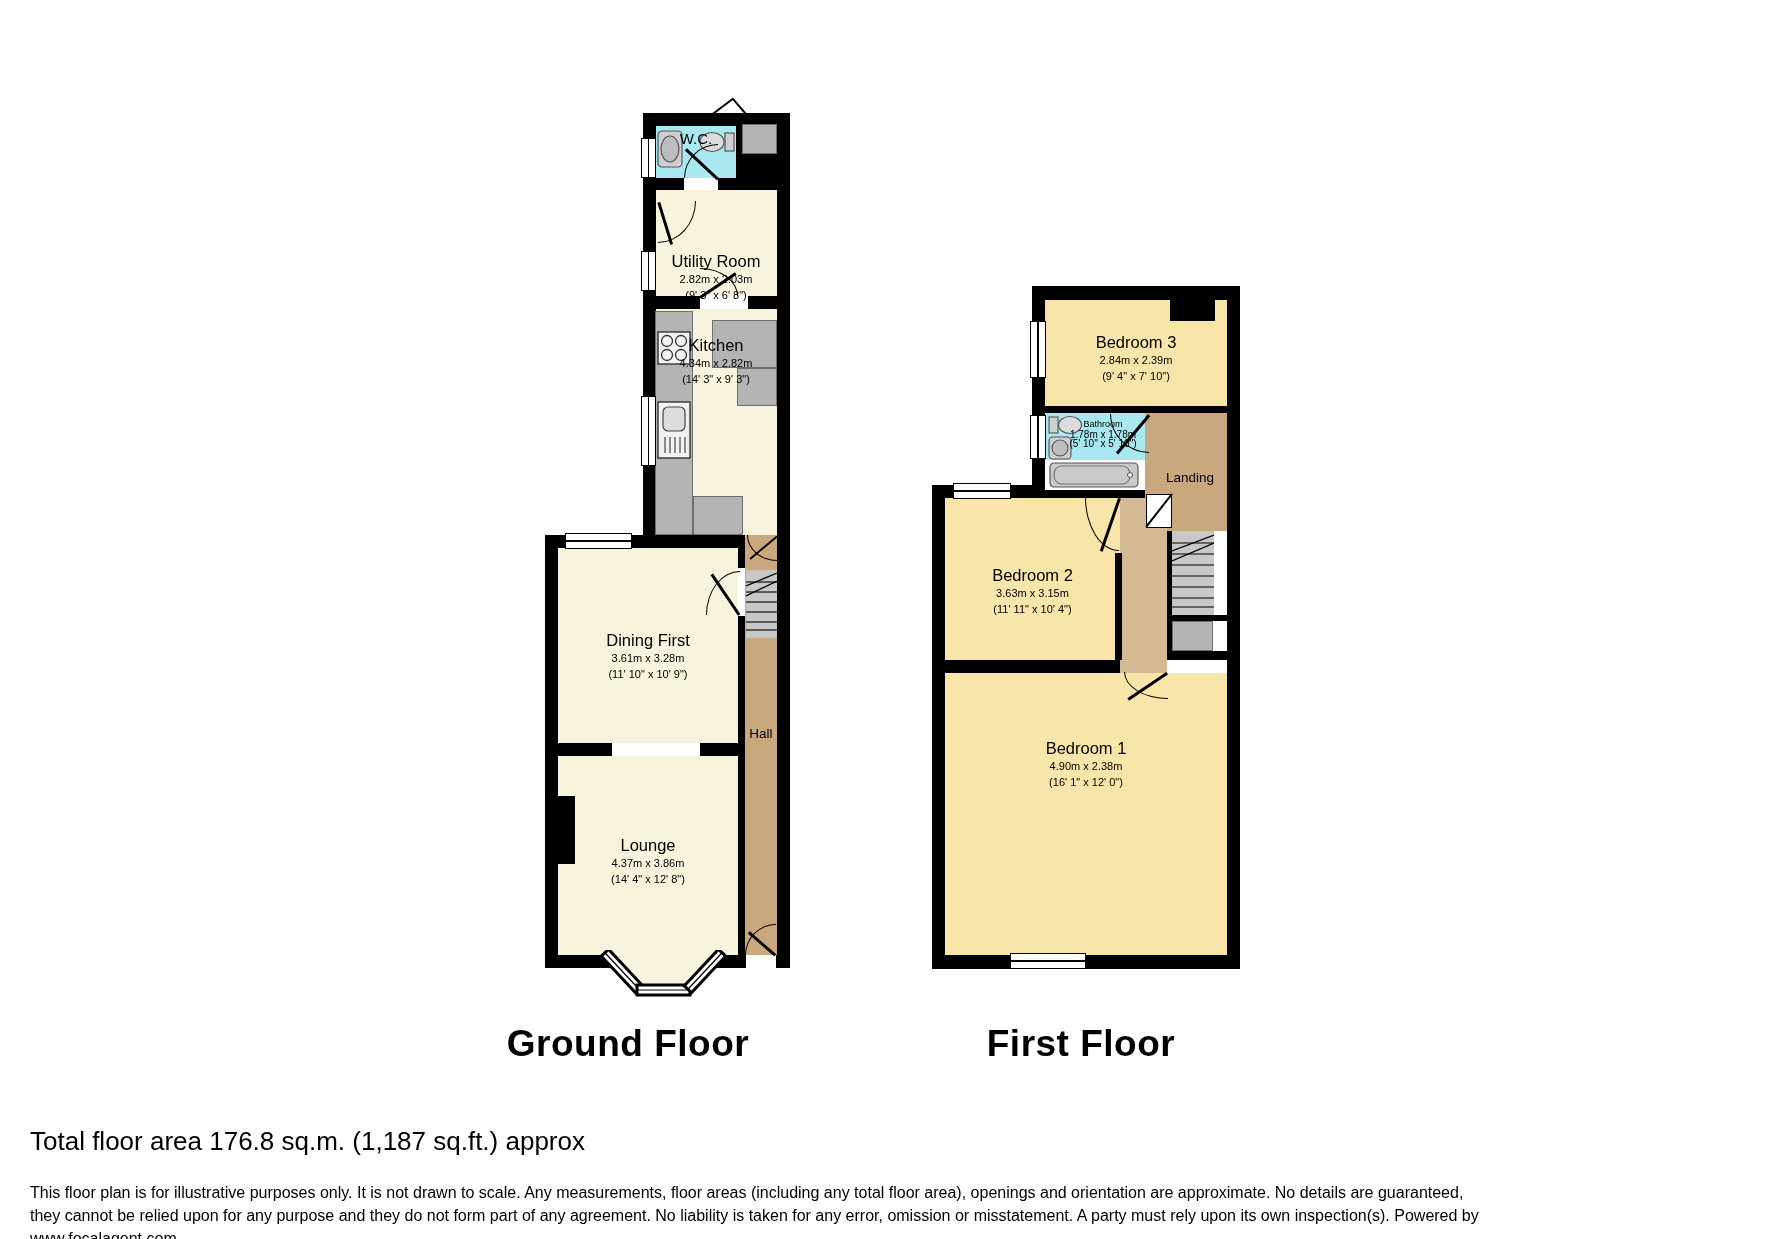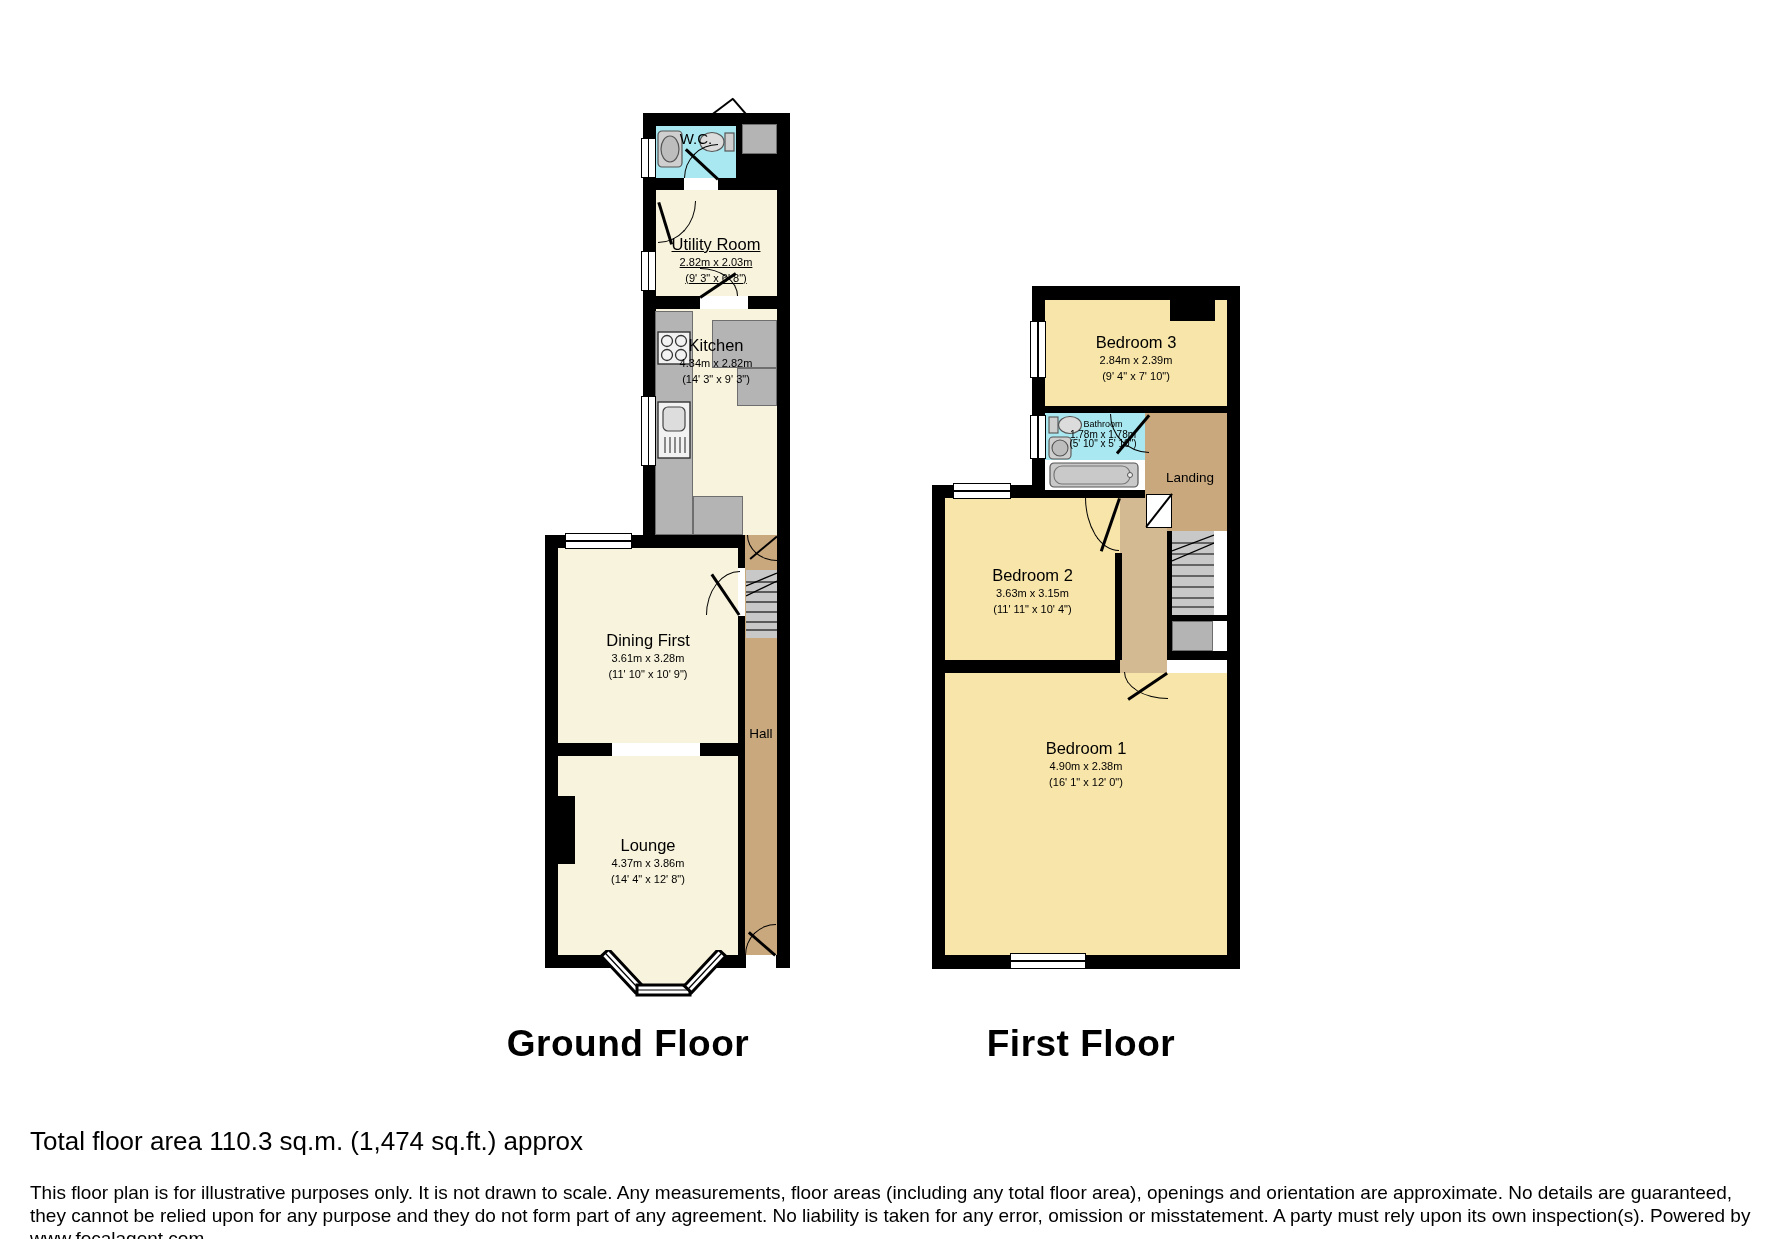--- a/index.html
+++ b/index.html
@@ -27,21 +27,21 @@
   .room-label{position:absolute;text-align:center;line-height:1.15;}
   .rname{font-size:16.5px;line-height:21px;}
   .rdim{font-size:11px;line-height:15.5px;}
   .small-label{position:absolute;text-align:center;font-size:13.5px;}
   .wc-label{position:absolute;text-align:center;font-size:15px;}
   .bath-label{position:absolute;text-align:center;}
   .bath-label .bname{font-size:9px;line-height:11px;}
   .bath-label .bdim{font-size:10px;line-height:9px;}
   .floor-label{position:absolute;text-align:center;font-size:37px;font-weight:bold;letter-spacing:.5px;}
   .footer-title{position:absolute;font-size:26px;}
-  .disclaimer{position:absolute;font-size:19px;line-height:23px;white-space:nowrap;}
+  .disclaimer{position:absolute;font-size:16px;line-height:23px;white-space:nowrap;}
   .cupboard{position:absolute;background:#fff;border:1.5px solid #000;box-sizing:border-box;}
 </style>
 </head>
 <body>
 
 <div class="canvas">
 
   <div>
 
     <div class="wall" style="left:643px;top:75px;width:147px;height:13px;"></div>
@@ -163,21 +163,21 @@
 
     <div class="arc arc-tl" style="left:745px;top:886px;width:31px;height:31px;"></div>
     <div class="leaf" style="left:749px;top:893px;width:35px;transform:rotate(41deg);"></div>
 
     <div class="leaf leaf-thin" style="left:698px;top:86px;width:44px;transform:rotate(-37deg);"></div>
     <div class="leaf leaf-thin" style="left:733px;top:60px;width:29px;transform:rotate(49deg);"></div>
 
     <div class="wc-label" style="left:664px;top:92px;width:64px;">
       <span>W.C.</span>
     </div>
-    <div class="room-label" style="left:646px;top:196px;width:140px;text-decoration:underline;">
+    <div class="room-label" style="left:646px;top:213px;width:140px;">
       <div class="rname">Utility Room</div>
       <div class="rdim">2.82m x 2.03m</div>
       <div class="rdim">(9' 3" x 6' 8")</div>
     </div>
     <div class="room-label" style="left:646px;top:297px;width:140px;">
       <div class="rname">Kitchen</div>
       <div class="rdim">4.34m x 2.82m</div>
       <div class="rdim">(14' 3" x 9' 3")</div>
     </div>
     <div class="room-label" style="left:558px;top:592px;width:180px;">
@@ -295,18 +295,18 @@
     <div class="room-label" style="left:945px;top:700px;width:282px;">
       <div class="rname">Bedroom 1</div>
       <div class="rdim">4.90m x 2.38m</div>
       <div class="rdim">(16' 1" x 12' 0")</div>
     </div>
   </div>
 
   <div class="floor-label" style="left:931px;top:985px;width:300px;">First Floor</div>
   <div class="floor-label" style="left:478px;top:985px;width:300px;">Ground Floor</div>
 
-  <div class="footer-title" style="left:30px;top:1088px;">Total floor area 110.3 sq.m. (1,474 sq.ft.) approx</div>
+  <div class="footer-title" style="left:30px;top:1088px;">Total floor area 176.8 sq.m. (1,187 sq.ft.) approx</div>
   <div class="disclaimer" style="left:30px;top:1143px;">This floor plan is for illustrative purposes only. It is not drawn to scale. Any measurements, floor areas (including any total floor area), openings and orientation are approximate. No details are guaranteed,</div>
   <div class="disclaimer" style="left:30px;top:1166px;">they cannot be relied upon for any purpose and they do not form part of any agreement. No liability is taken for any error, omission or misstatement. A party must rely upon its own inspection(s). Powered by</div>
   <div class="disclaimer" style="left:30px;top:1189px;">www.focalagent.com</div>
 
 </div>
 
 </body></html>

